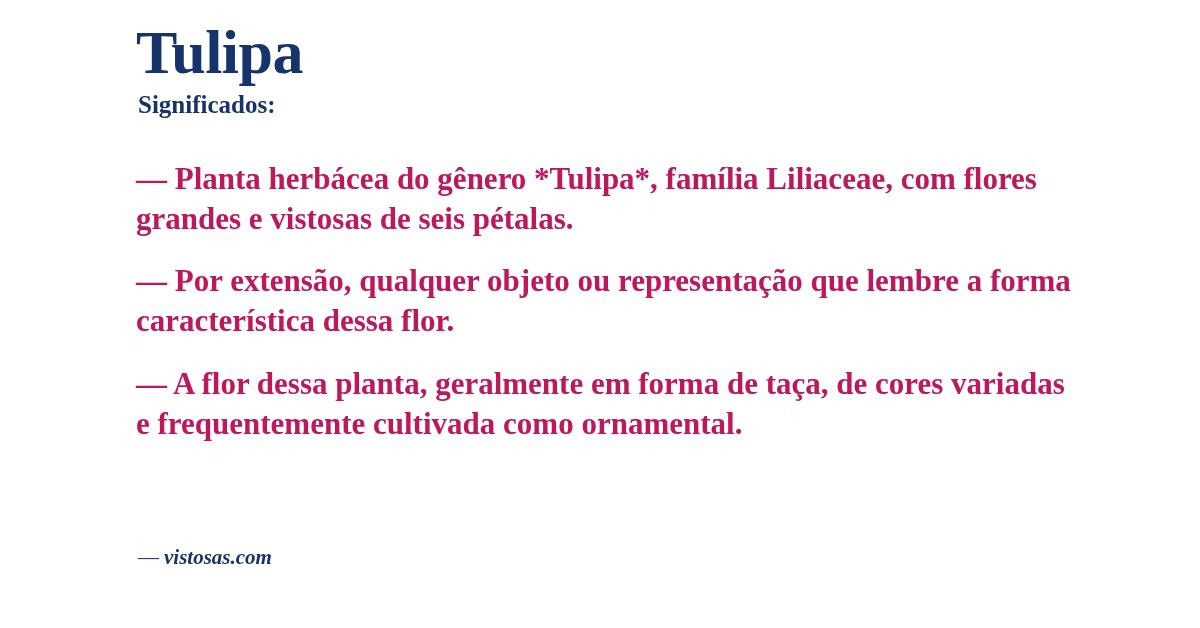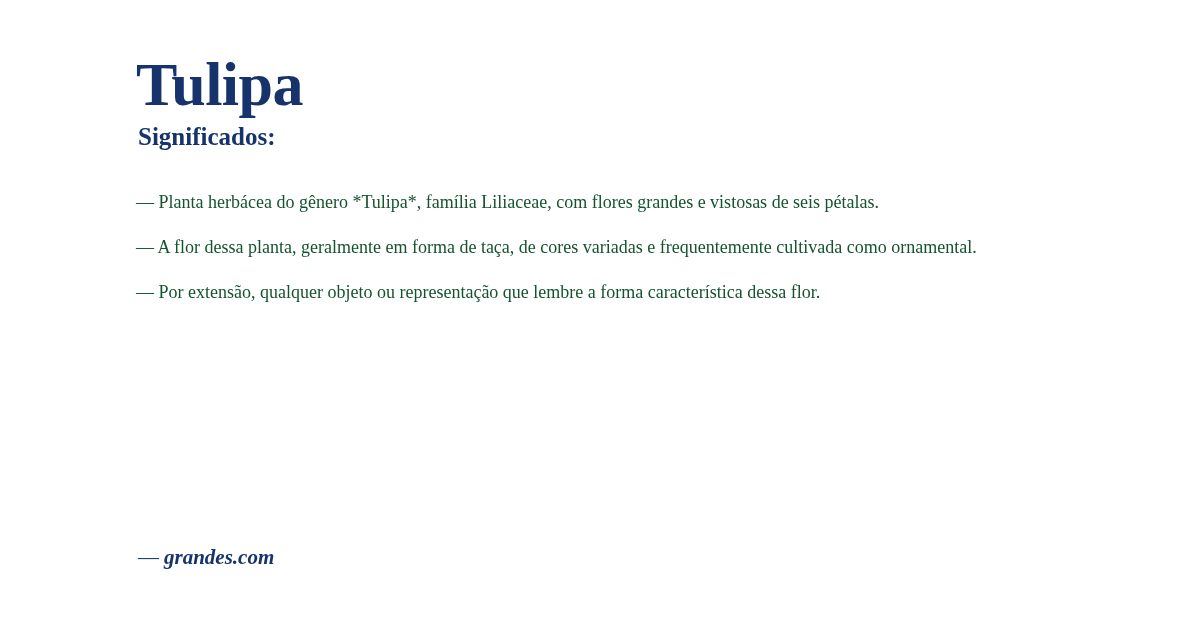--- a/index.html
+++ b/index.html
@@ -12,21 +12,21 @@
     height: 628px;
     background: #ffffff;
     font-family: "Liberation Serif", serif;
     overflow: hidden;
   }
   .card {
     position: relative;
     width: 1200px;
     height: 628px;
     box-sizing: border-box;
-    padding: 52px 120px 0 136px;
+    padding: 20px 120px 0 136px;
   }
   .title {
     font-family: "Liberation Serif", serif;
     font-weight: bold;
     font-size: 62px;
     line-height: 1.05;
     color: #16346b;
     letter-spacing: -0.5px;
     margin: 0;
   }
@@ -36,26 +36,27 @@
     font-size: 25px;
     line-height: 1.1;
     color: #16346b;
     margin: 6px 0 0 2px;
   }
   .definitions {
     margin-top: 40px;
   }
   .definition {
     font-family: "Liberation Serif", serif;
-    font-size: 18px;
+    font-size: 31px;
     line-height: 1.3;
-    color: #14532d;
+    color: #be185d;
     margin: 0 0 22px 0;
     max-width: 935px;
     text-indent: 0;
+    font-weight: bold;
   }
   .source {
     position: absolute;
     left: 138px;
     bottom: 58px;
     font-family: "Liberation Serif", serif;
     font-style: italic;
     font-weight: bold;
     font-size: 21px;
     color: #16346b;
@@ -70,21 +71,21 @@
 <body>
 
 <div class="card">
 
   <h1 class="title">Tulipa</h1>
 
   <div class="subtitle">Significados:</div>
 
   <div class="definitions">
     <p class="definition">— Planta herbácea do gênero *Tulipa*, família Liliaceae, com flores grandes e vistosas de seis pétalas.</p>
+    <p class="definition">— Por extensão, qualquer objeto ou representação que lembre a forma característica dessa flor.</p>
     <p class="definition">— A flor dessa planta, geralmente em forma de taça, de cores variadas e frequentemente cultivada como ornamental.</p>
-    <p class="definition">— Por extensão, qualquer objeto ou representação que lembre a forma característica dessa flor.</p>
   </div>
 
   <div class="source">
-    <span class="src-dash">—</span><span>grandes.com</span>
+    <span class="src-dash">—</span><span>vistosas.com</span>
   </div>
 
 </div>
 
 </body></html>

